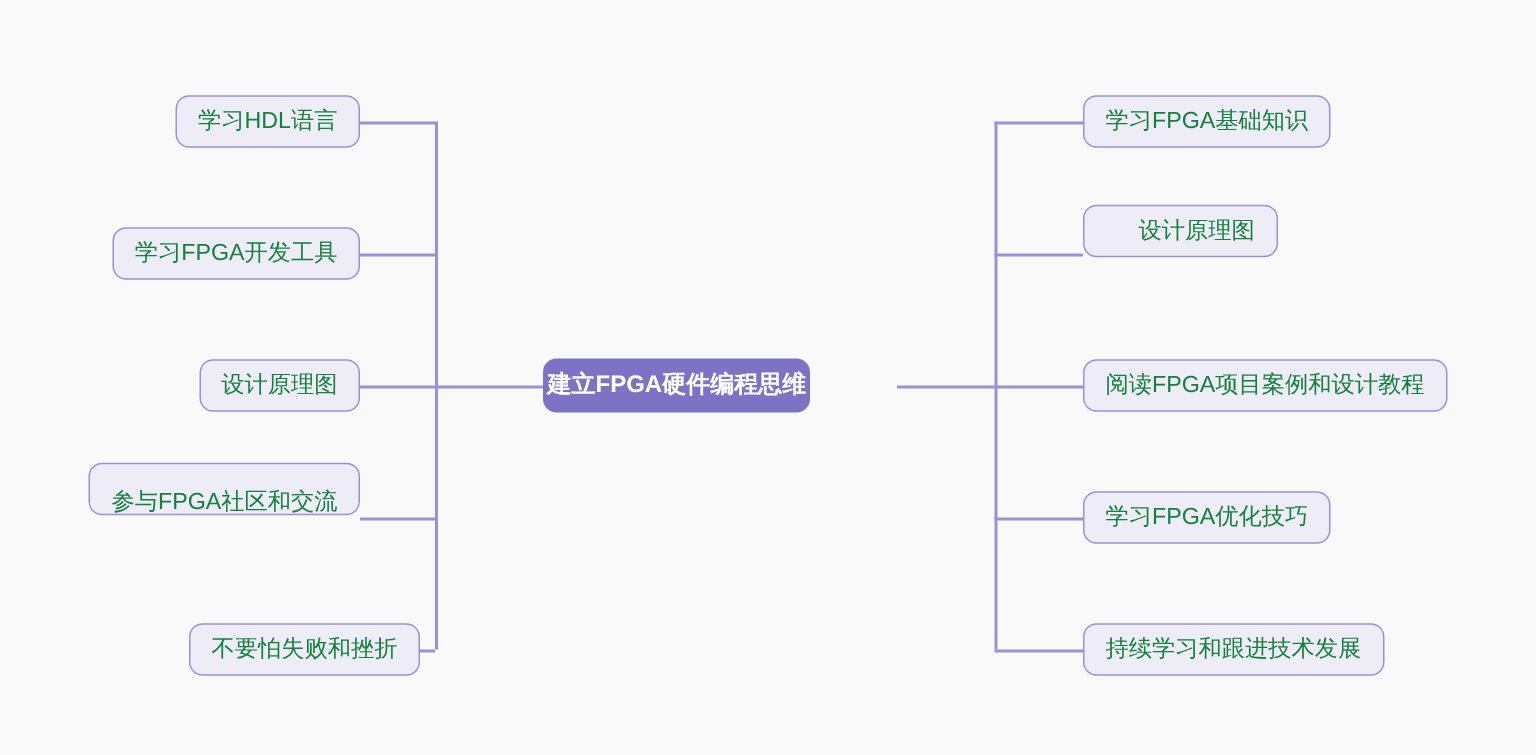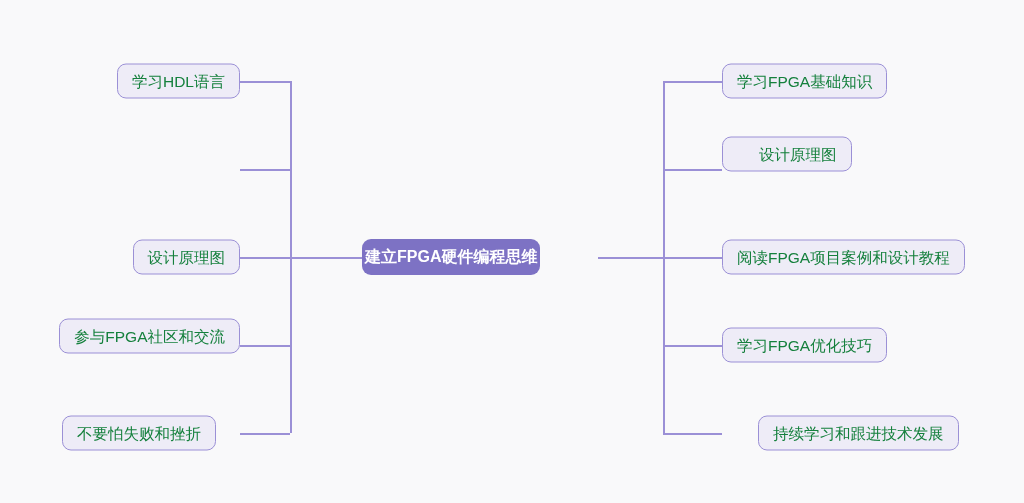--- a/index.html
+++ b/index.html
@@ -88,30 +88,33 @@
   <div class="line h" style="left:663px; top:257px; width:59px;"></div>
   <div class="line h" style="left:663px; top:345px; width:59px;"></div>
   <div class="line h" style="left:663px; top:433px; width:59px;"></div>
 
   <div class="line h" style="left:598px; top:257px; width:65px;"></div>
 
   <div class="node left" style="right:784px; top:81px;">
     <span>学习HDL语言</span>
   </div>
 
+  <div class="node left" style="right:784px; top:169px;">
+    <span>学习FPGA开发工具</span>
+  </div>
 
   <div class="node left" style="right:784px; top:257px;">
     <span>设计原理图</span>
   </div>
 
-  <div class="node left" style="right:784px; top:336px;">
+  <div class="node left" style="right:784px; top:326px;align-items:flex-end;">
     <span>参与FPGA社区和交流</span>
   </div>
 
-  <div class="node left" style="right:808px; top:433px;">
+  <div class="node left" style="right:744px; top:433px;">
     <span>不要怕失败和挫折</span>
   </div>
 
   <div class="center-node" style="left:362px; top:257px;">
     <span>建立FPGA硬件编程思维</span>
   </div>
 
   <div class="node right" style="left:722px; top:81px;">
     <span>学习FPGA基础知识</span>
   </div>
@@ -121,17 +124,17 @@
   </div>
 
   <div class="node right" style="left:722px; top:345px;">
     <span>学习FPGA优化技巧</span>
   </div>
 
   <div class="node right" style="left:722px; top:257px;">
     <span>阅读FPGA项目案例和设计教程</span>
   </div>
 
-  <div class="node right" style="left:722px; top:433px;margin-left:36px;">
+  <div class="node right" style="left:722px; top:433px;">
     <span>持续学习和跟进技术发展</span>
   </div>
 
 </div>
 
 </body></html>

